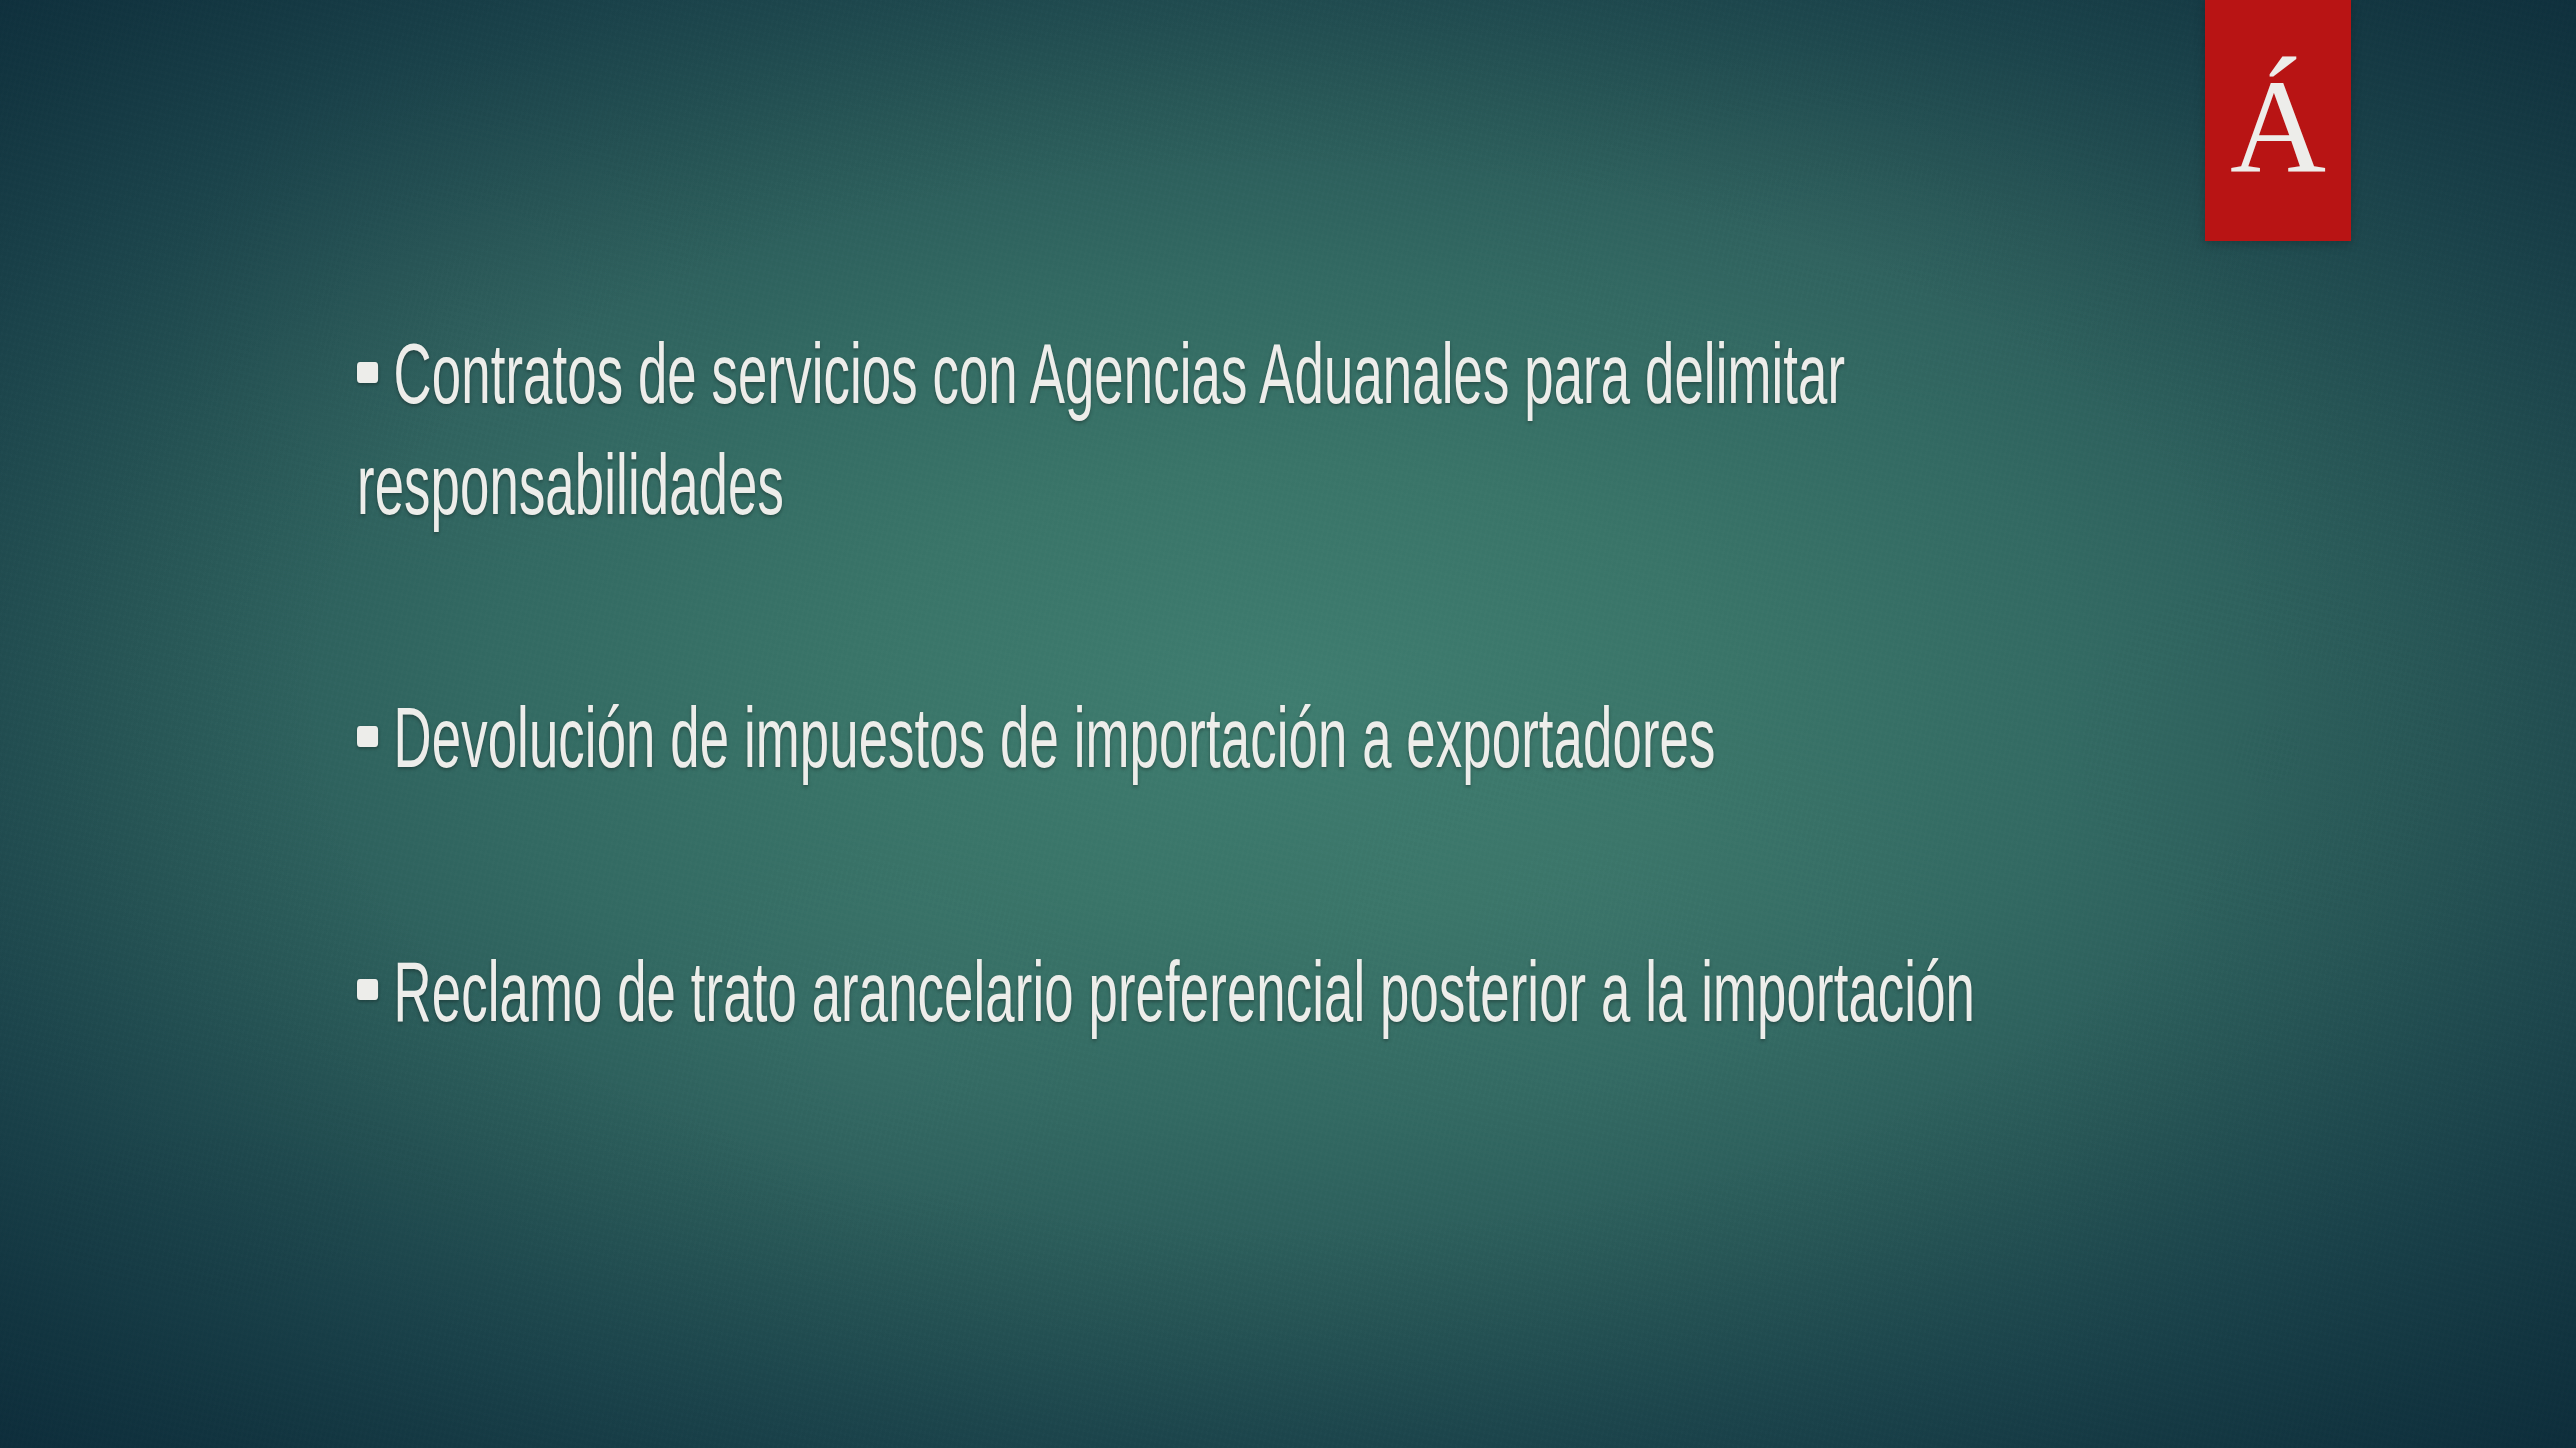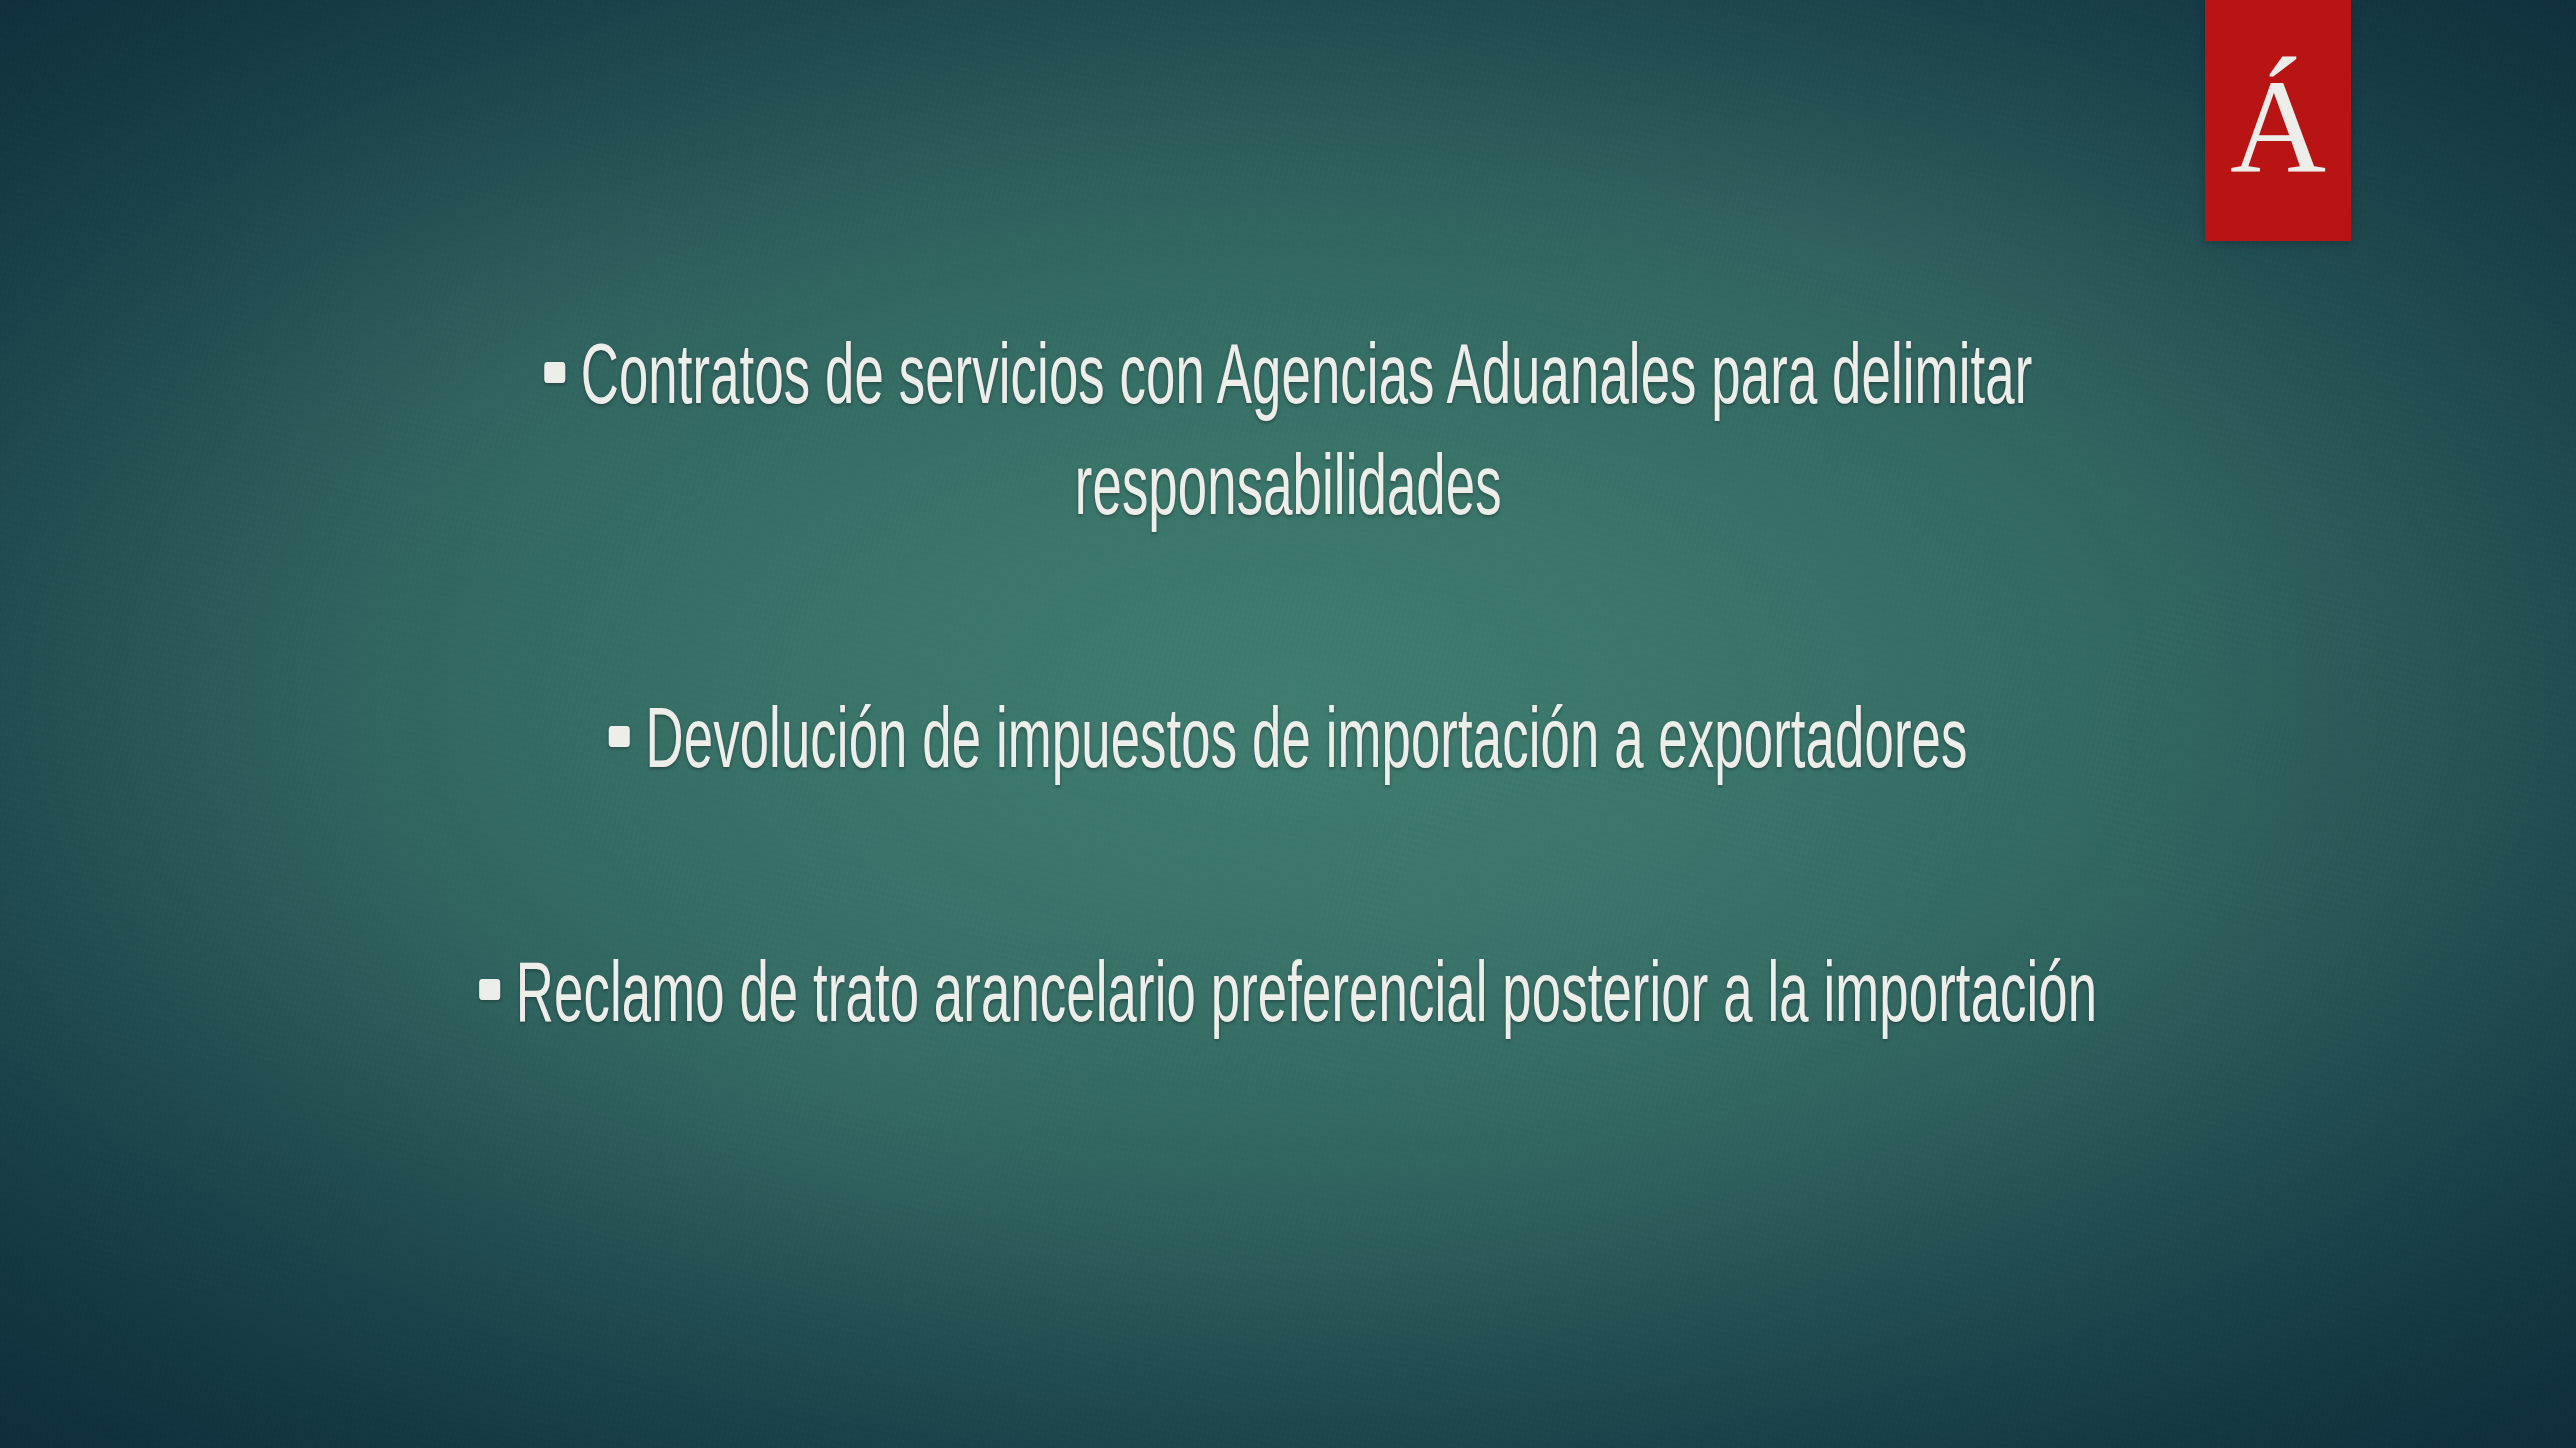--- a/index.html
+++ b/index.html
@@ -78,21 +78,20 @@
     transform: translateY(5.8px);
     user-select: none;
   }
 
   
   #body-text {
     position: absolute;
     left: 357px;
     top: 319px;
     width: 1864px;
-    text-align: center;
   }
 
   .bullet-block {
     position: relative;
     color: #ededea;
     font-size: 85px;
     line-height: 1.30;
     font-weight: 400;
     letter-spacing: 0.2px;
     

